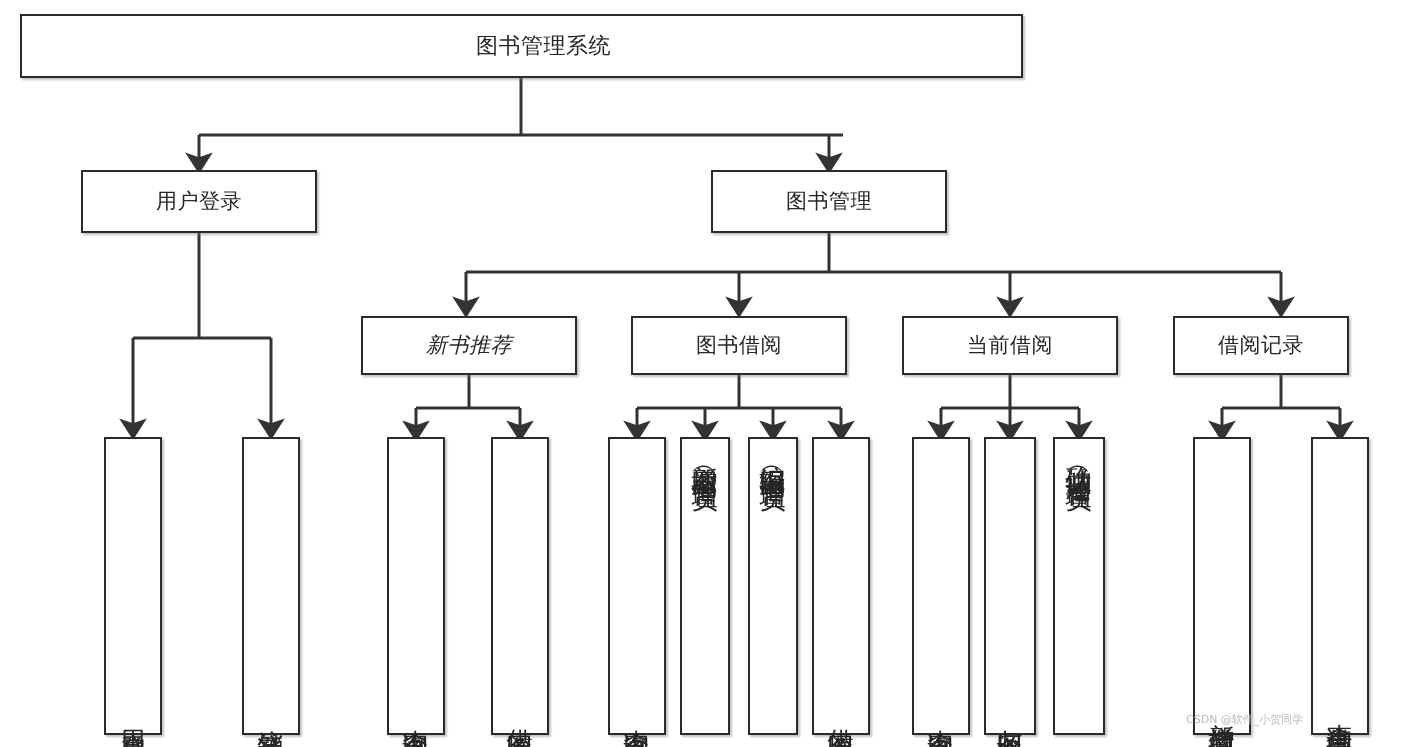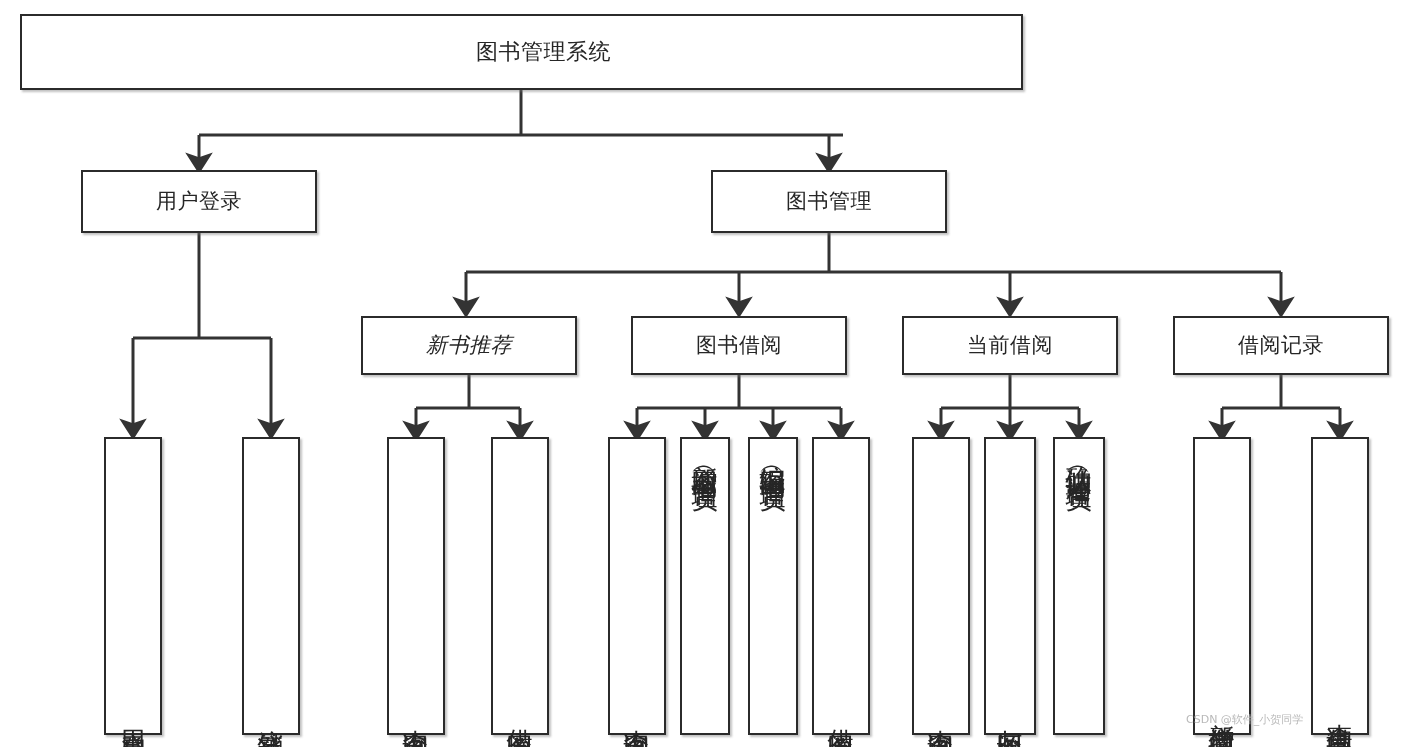--- a/index.html
+++ b/index.html
@@ -128,41 +128,41 @@
       <path d="M1010,408 L1010,430" marker-end="url(#arrowhead)"></path>
       <path d="M1079,408 L1079,430" marker-end="url(#arrowhead)"></path>
 
       <path d="M1281,375 L1281,408"></path>
       <path d="M1222,408 L1340,408"></path>
       <path d="M1222,408 L1222,430" marker-end="url(#arrowhead)"></path>
       <path d="M1340,408 L1340,430" marker-end="url(#arrowhead)"></path>
     </g>
   </svg>
 
-  <div class="node horiz root" style="left:20px; top:14px; width:1003px; height:76px;padding-left:44px;">
+  <div class="node horiz root" style="left:20px; top:14px; width:1003px; height:64px;padding-left:44px;">
     <span class="label">图书管理系统</span>
   </div>
 
   <div class="node horiz" style="left:81px; top:170px; width:236px; height:63px;">
     <span class="label">用户登录</span>
   </div>
   <div class="node horiz" style="left:711px; top:170px; width:236px; height:63px;font-family:Liberation Serif, serif;">
     <span class="label">图书管理</span>
   </div>
 
   <div class="node horiz" style="left:361px; top:316px; width:216px; height:59px;font-style:italic;">
     <span class="label">新书推荐</span>
   </div>
   <div class="node horiz" style="left:631px; top:316px; width:216px; height:59px;">
     <span class="label">图书借阅</span>
   </div>
   <div class="node horiz" style="left:902px; top:316px; width:216px; height:59px;">
     <span class="label">当前借阅</span>
   </div>
-  <div class="node horiz" style="left:1173px; top:316px; width:216px; height:59px;">
+  <div class="node horiz" style="left:1173px; top:316px; width:176px; height:59px;">
     <span class="label">借阅记录</span>
   </div>
 
   <div class="node vert" style="left:104px; top:437px; width:58px; height:298px;">
     <span class="label">用户登录</span>
   </div>
   <div class="node vert" style="left:242px; top:437px; width:58px; height:298px;">
     <span class="label">注销登录</span>
   </div>
 

